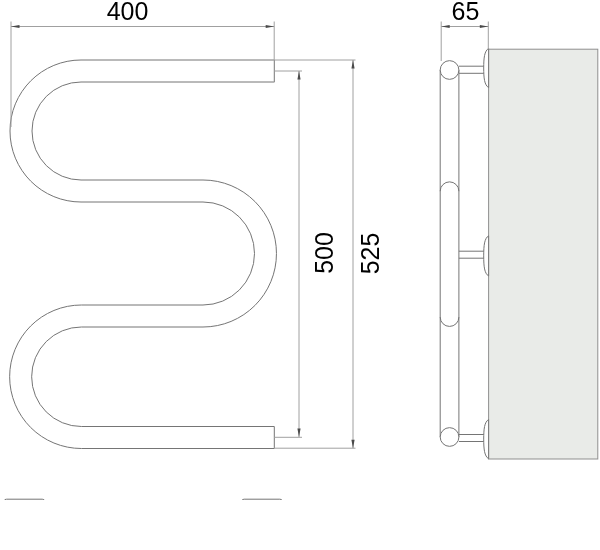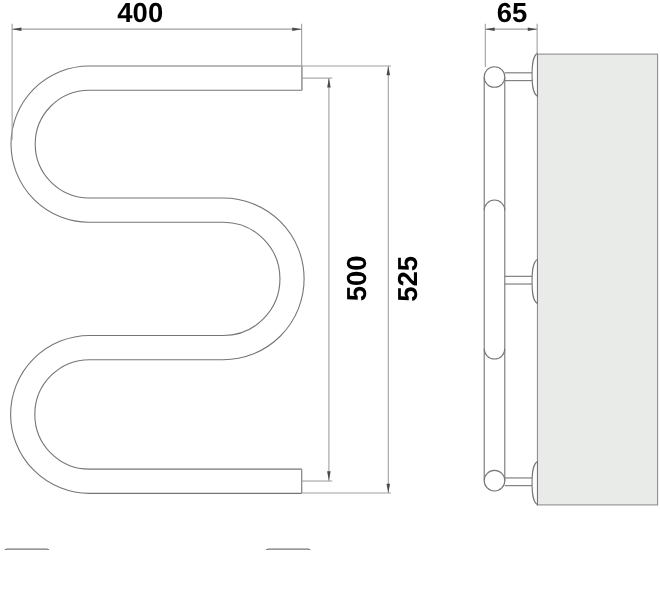--- a/index.html
+++ b/index.html
@@ -1,16 +1,16 @@
 <!DOCTYPE html>
 <html><head>
 <meta charset="utf-8">
 <style>
   html,body{margin:0;padding:0;background:#ffffff;}
-  .stage{width:600px;height:500px;position:relative;background:#ffffff;overflow:hidden;font-weight:bold;}
+  .stage{width:600px;height:500px;position:relative;background:#ffffff;overflow:hidden;}
   svg{display:block;}
   text{font-family:"Liberation Sans", sans-serif;fill:#000000;}
 </style>
 </head>
 <body>
 <div class="stage">
 <svg width="600" height="550" viewBox="0 0 600 550">
 
   <g>
     <rect x="488.6" y="49.2" width="109.2" height="409.8" fill="#e9ebe8" stroke="#8f8f8f" stroke-width="1"></rect>

